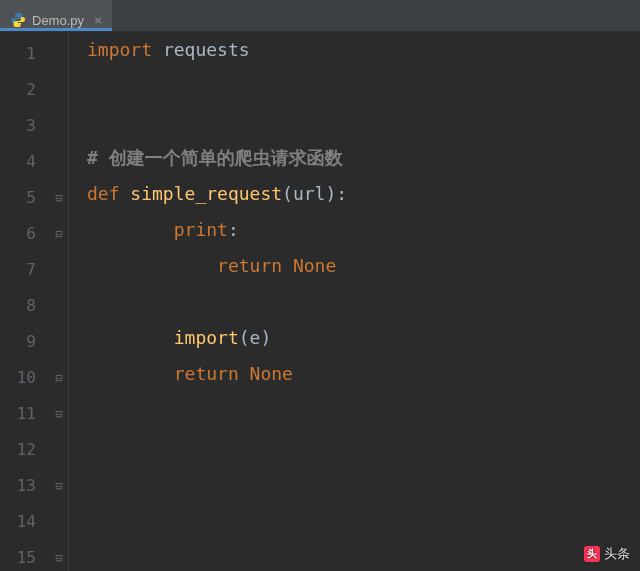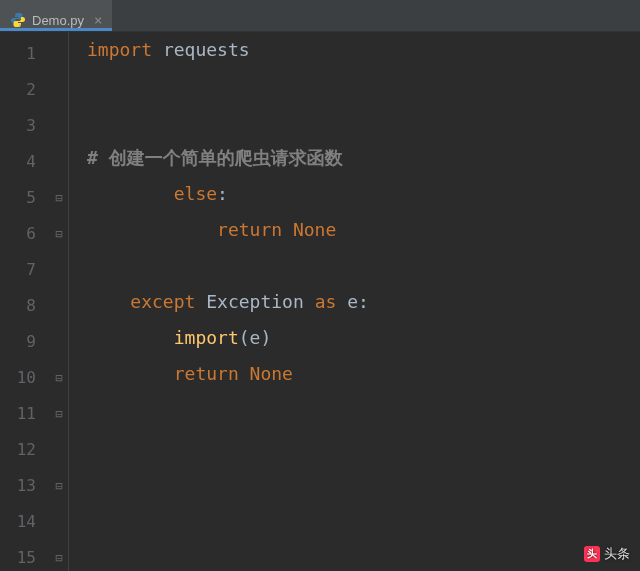--- a/index.html
+++ b/index.html
@@ -171,24 +171,24 @@
     <div class="fold-mark">⊟</div>
     <div class="fold-mark"></div>
     <div class="fold-mark">⊟</div>
   </div>
 
   <div class="code-area">
     <div class="code-line"><span class="kw">import</span><span> </span><span class="id">requests</span></div>
     <div class="code-line"></div>
     <div class="code-line"></div>
     <div class="code-line"><span class="cmt"># 创建一个简单的爬虫请求函数</span></div>
-    <div class="code-line"><span>        </span><span class="kw">else</span><span class="op">:</span></div>
+    <div class="code-line"><span class="kw">def</span><span> </span><span class="fn">simple_request</span><span class="op">(</span><span class="id">url</span><span class="op">):</span></div>
+    <div class="code-line"><span>        </span><span class="kw">print</span><span class="op">:</span></div>
     <div class="code-line"><span>            </span><span class="kw">return</span><span> </span><span class="none">None</span></div>
     <div class="code-line"></div>
-    <div class="code-line"><span>    </span><span class="kw">except</span><span> </span><span class="id">Exception</span> <span class="kw">as</span><span> </span><span class="id">e</span><span class="op">:</span></div>
     <div class="code-line"><span>        </span><span class="fn">import</span><span class="op">(</span><span class="id">e</span><span class="op">)</span></div>
     <div class="code-line"><span>        </span><span class="kw">return</span><span> </span><span class="none">None</span></div>
   </div>
 </div>
 
 <div class="watermark">
   <span class="watermark-icon">头</span>
   <span>头条</span>
 </div>
 

